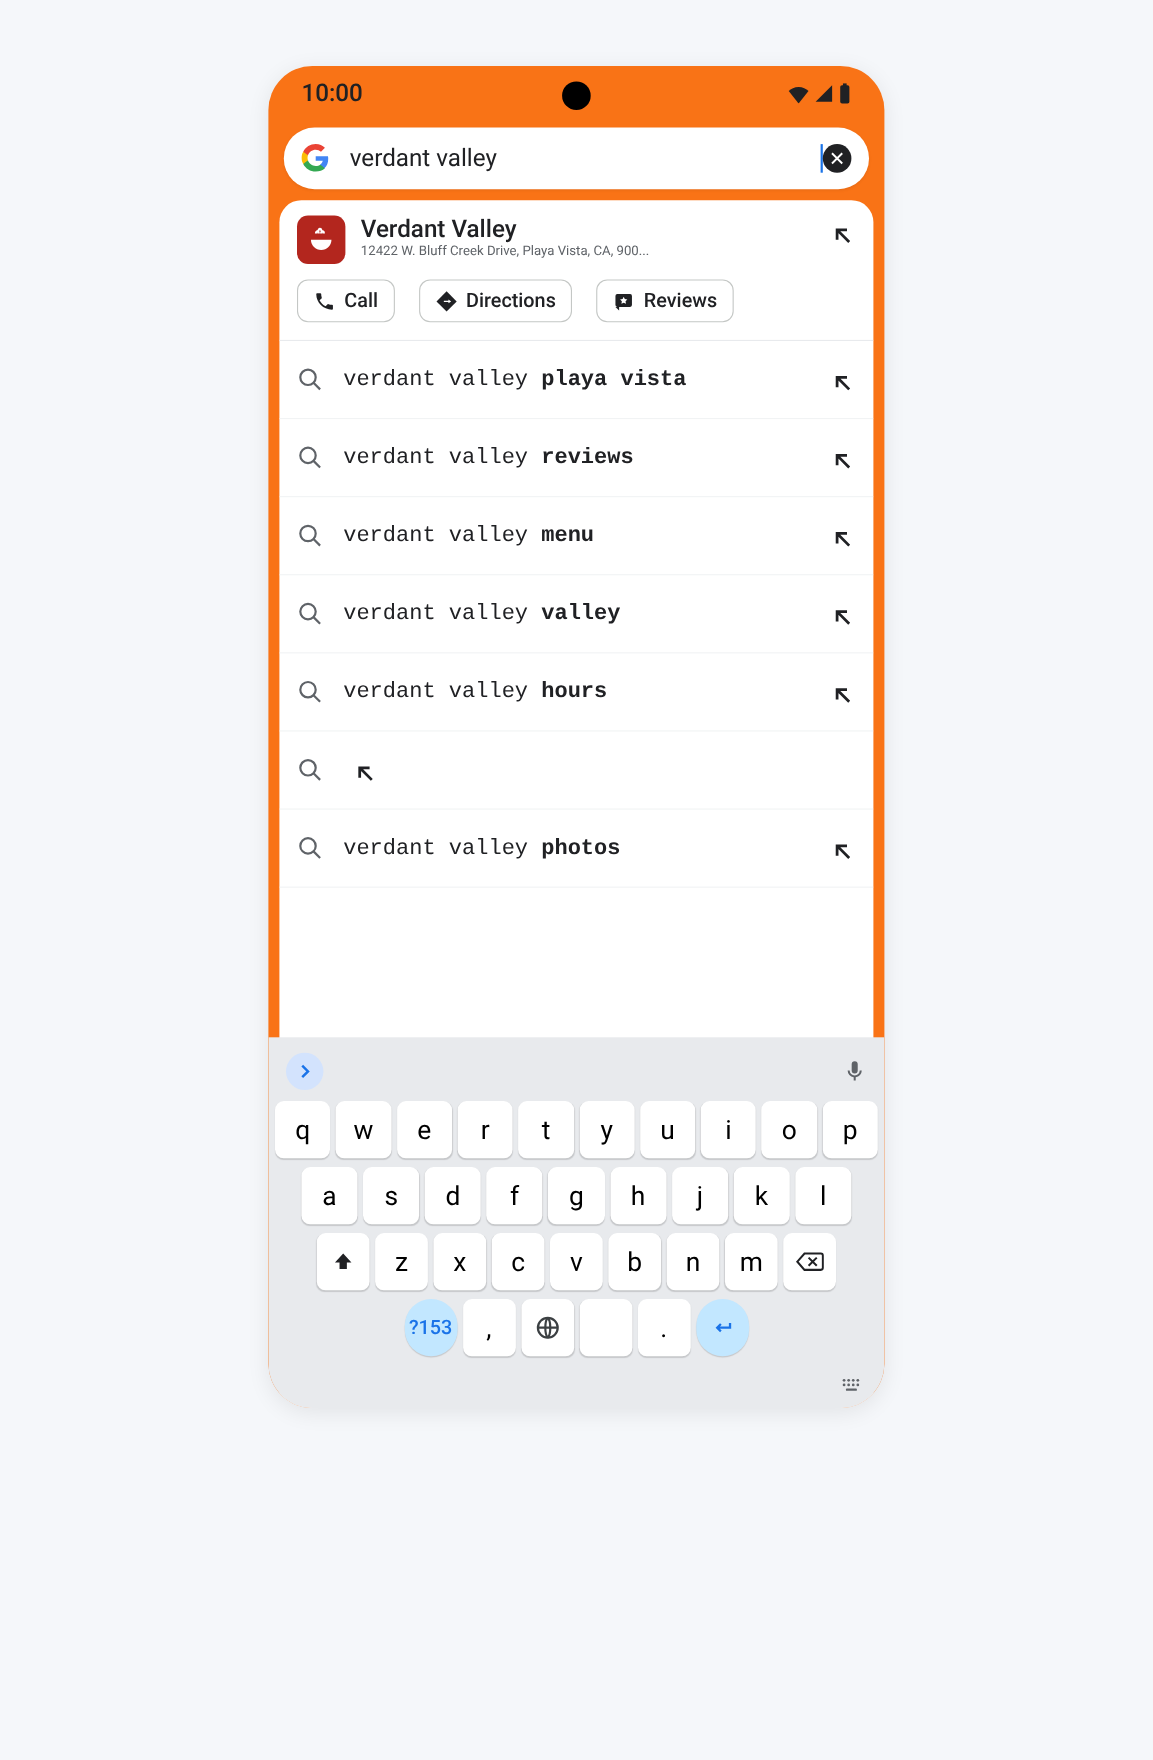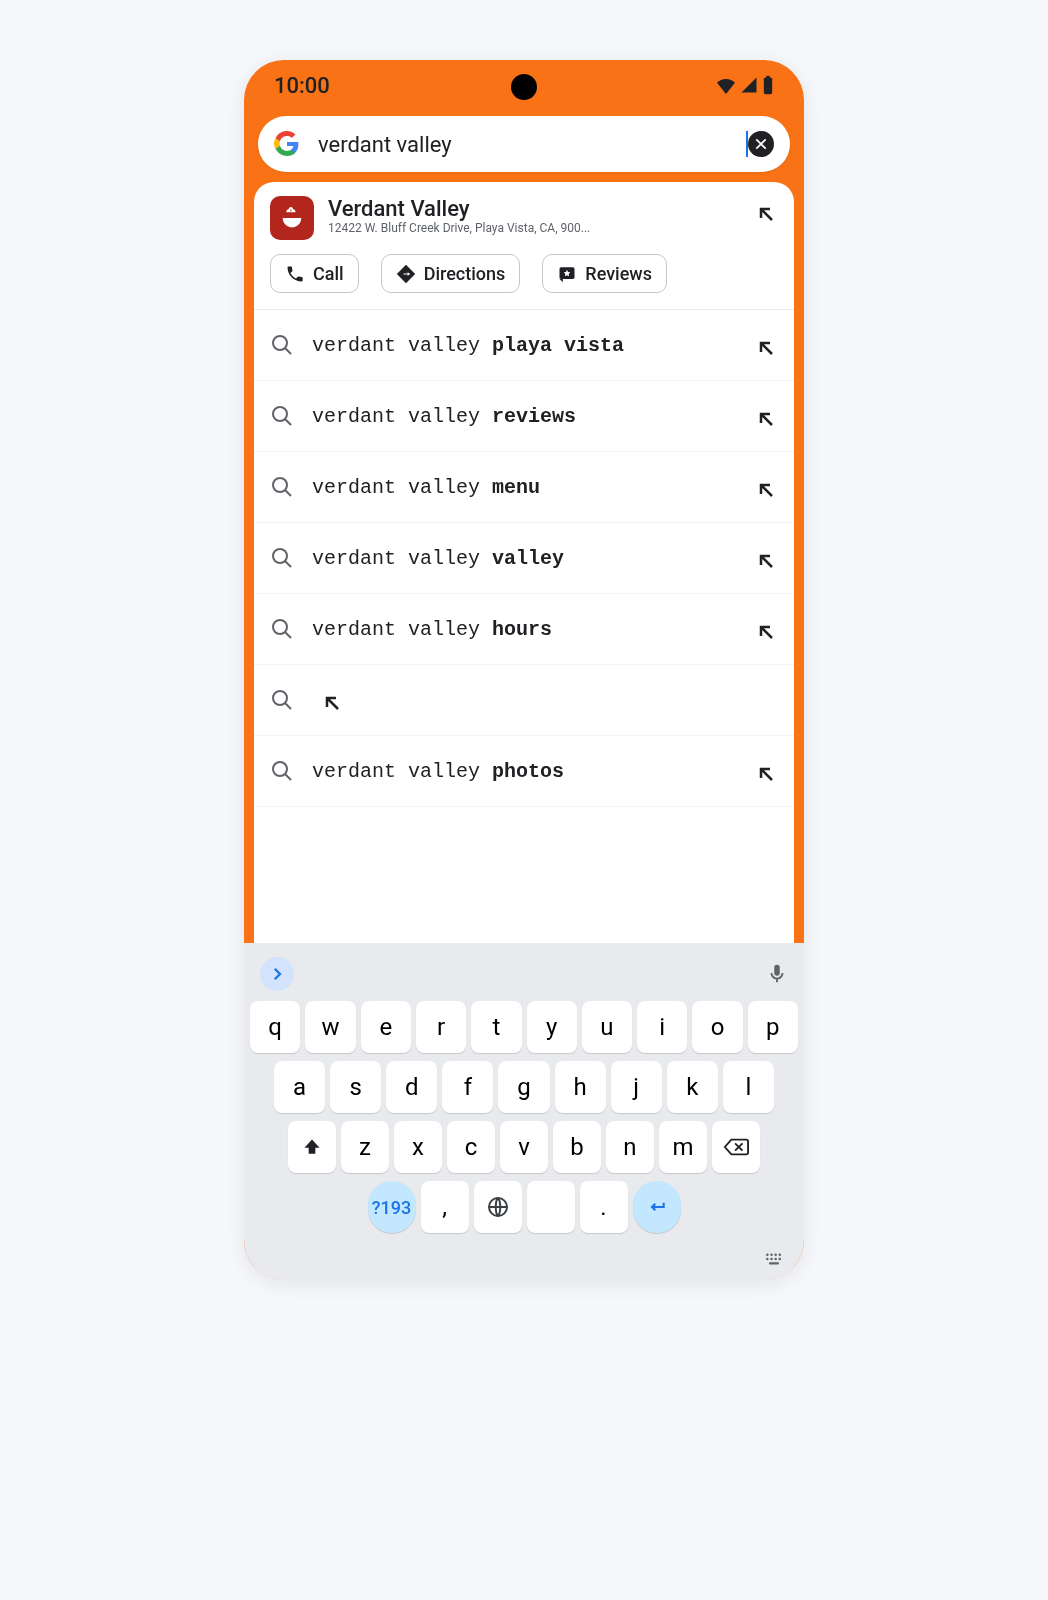--- a/index.html
+++ b/index.html
@@ -364,21 +364,21 @@
           <div class="key" style="width: 48px;">m</div>
         </div>
       <div class="key key-bksp">
         <svg width="26" height="20" viewBox="0 0 28 20">
             <path fill="none" stroke="#202124" stroke-width="2" d="M9 2h16a2 2 0 012 2v12a2 2 0 01-2 2H9l-7-8 7-8z"></path>
             <path stroke="#202124" stroke-width="2" d="M13 6l8 8M21 6l-8 8"></path>
           </svg>
       </div>
     </div>
     <div class="kb-row row4">
-      <div class="key key-num">?193</div>
+      <div class="key key-num">?153</div>
       <div class="key">,</div>
       <div class="key">
         <svg width="24" height="24" viewBox="0 0 24 24">
             <circle cx="12" cy="12" r="9" fill="none" stroke="#3c4043" stroke-width="2"></circle>
             <path stroke="#3c4043" stroke-width="2" fill="none" d="M3 12h18M12 3c3 3 3 15 0 18M12 3c-3 3-3 15 0 18"></path>
           </svg>
       </div>
       <div class="key key-space"></div>
       <div class="key">.</div>
       <div class="key key-enter">

